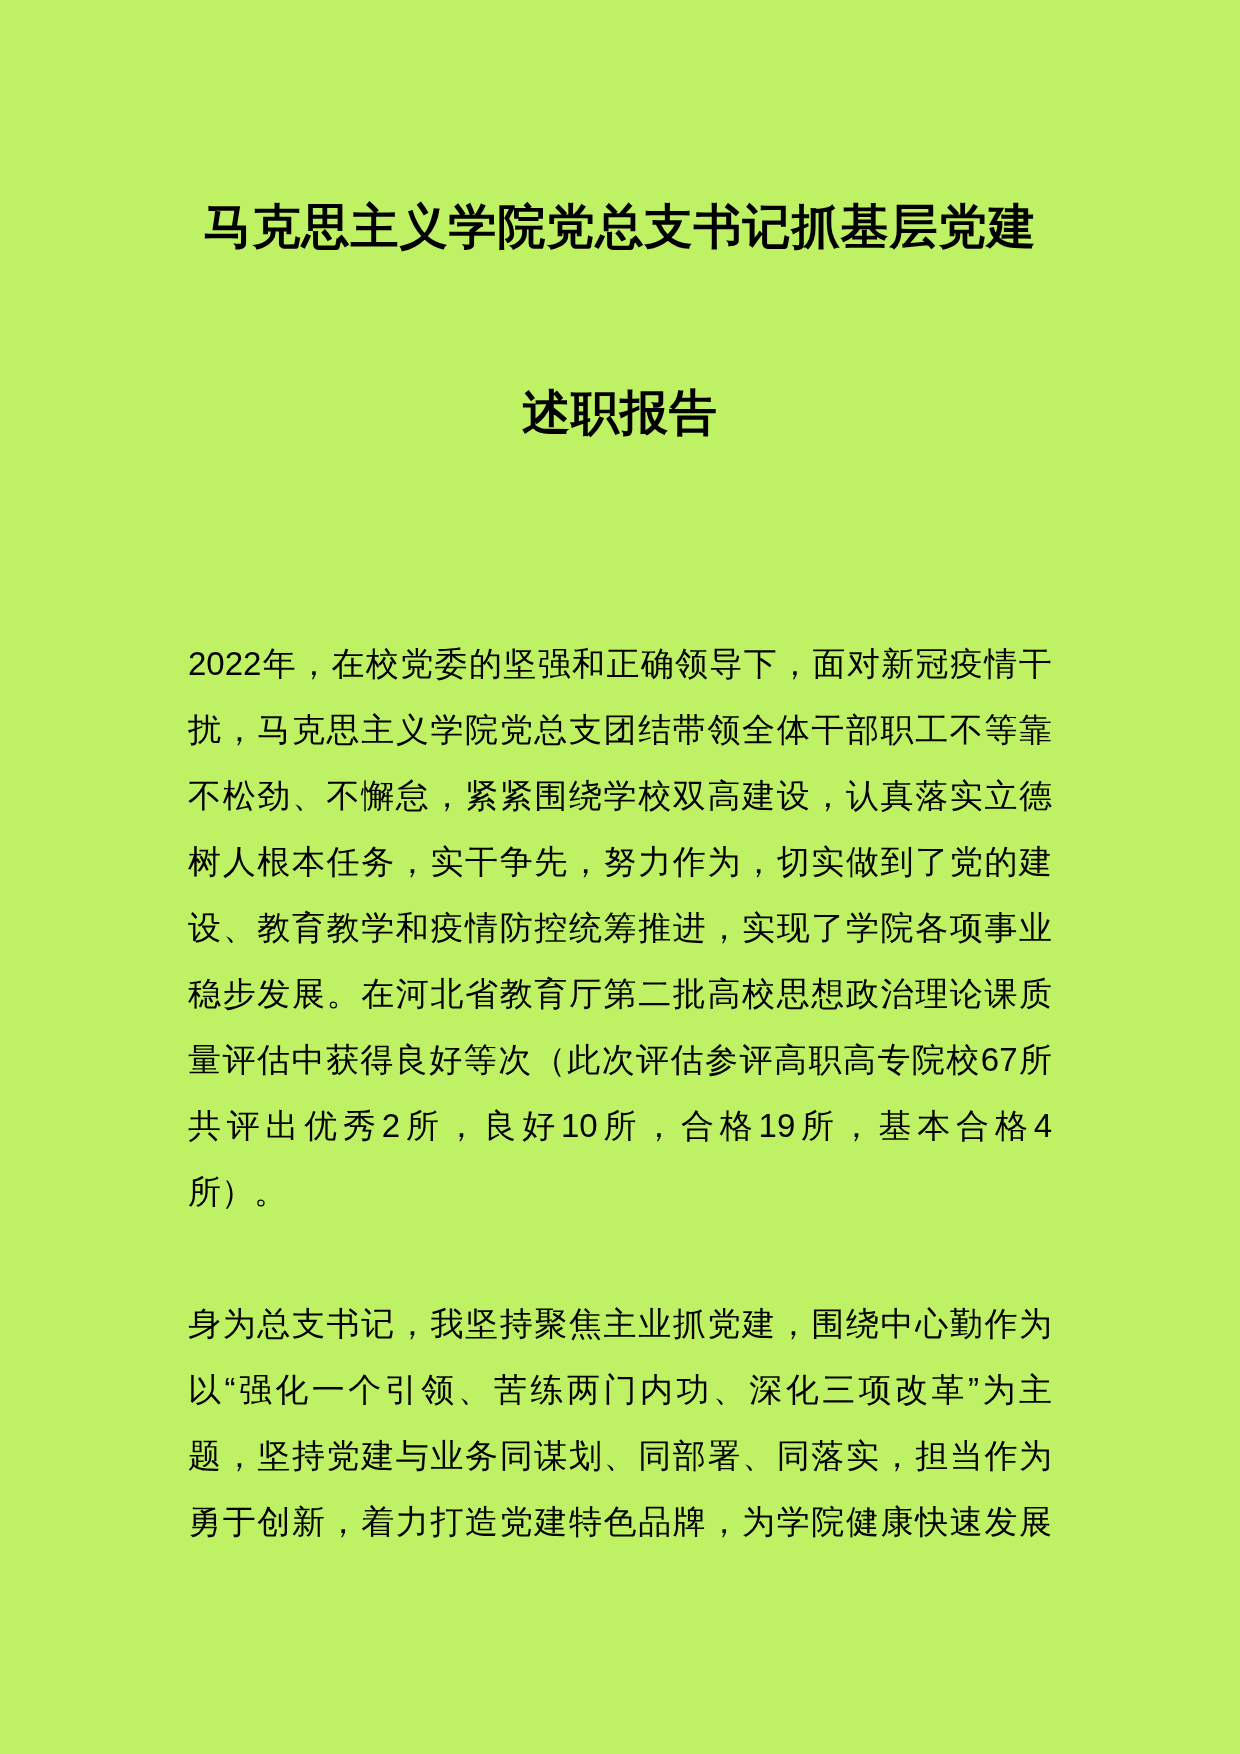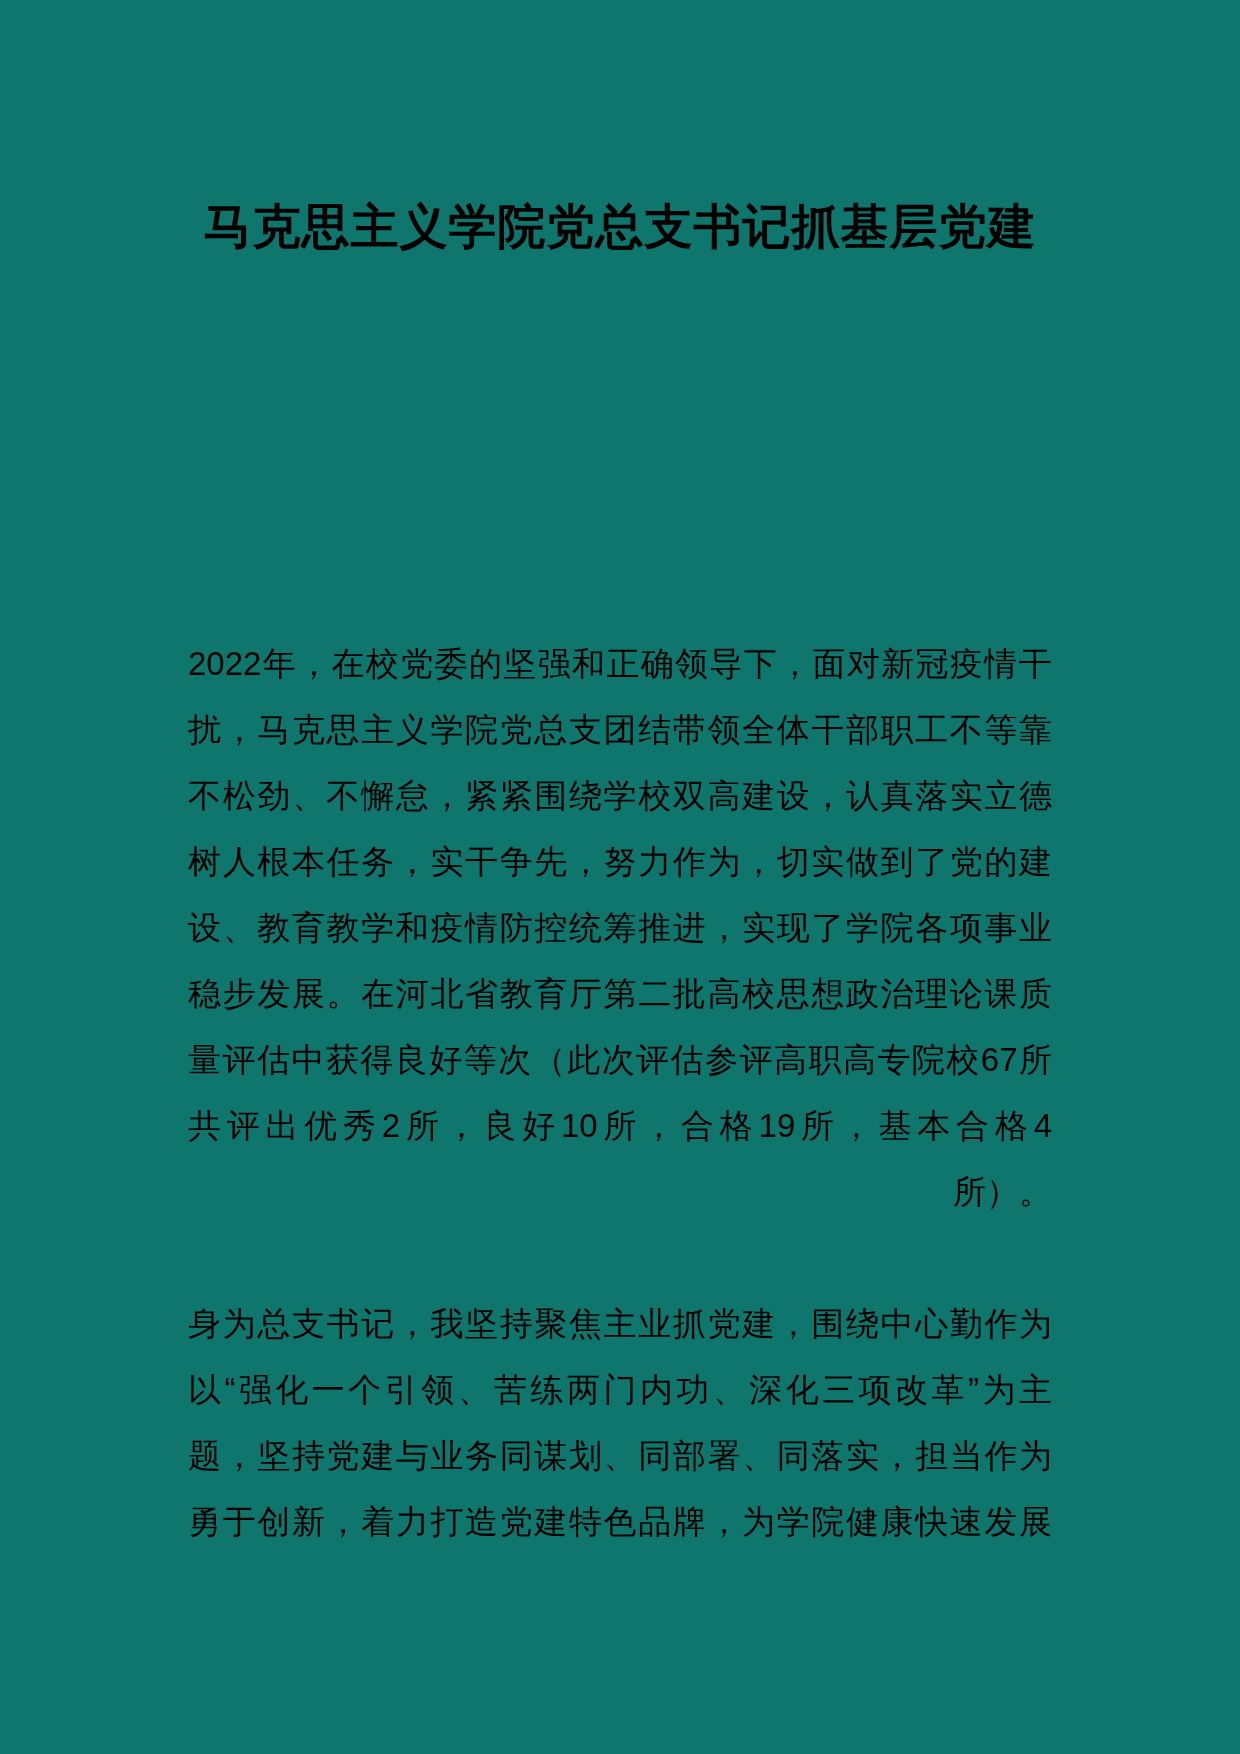--- a/index.html
+++ b/index.html
@@ -4,21 +4,21 @@
 <style>
   html, body {
     margin: 0;
     padding: 0;
     background: #ffffff;
   }
   .page {
     position: relative;
     width: 1240px;
     height: 1754px;
-    background: #0f766e;
+    background: #bef264;
     color: #000000;
     font-family: "Liberation Sans", "DejaVu Sans", sans-serif;
     overflow: hidden;
   }
   .content {
     position: absolute;
     left: 188px;
     top: 0;
     width: 864px;
     height: 100%;
@@ -42,35 +42,35 @@
     top: 631px;
     width: 864px;
     font-size: 33px;
     line-height: 66px;
   }
   .para + .para { margin-top: 66px; }
   .line {
     height: 66px;
     line-height: 66px;
     white-space: nowrap;
-    text-align: right;
   }
   .line.just {
     display: flex;
     justify-content: space-between;
     align-items: baseline;
   }
   .line.just span { flex: none; }
 </style>
 </head>
 <body>
 
 <div class="page">
   <div class="content">
     <div class="title-line t1">马克思主义学院党总支书记抓基层党建</div>
+    <div class="title-line t2">述职报告</div>
     <div class="body-text" id="body-container">
         <div class="para">
           <div class="line just">
             <span>2022</span>
             <span>年</span>
             <span>，</span>
             <span>在</span>
             <span>校</span>
             <span>党</span>
             <span>委</span>

